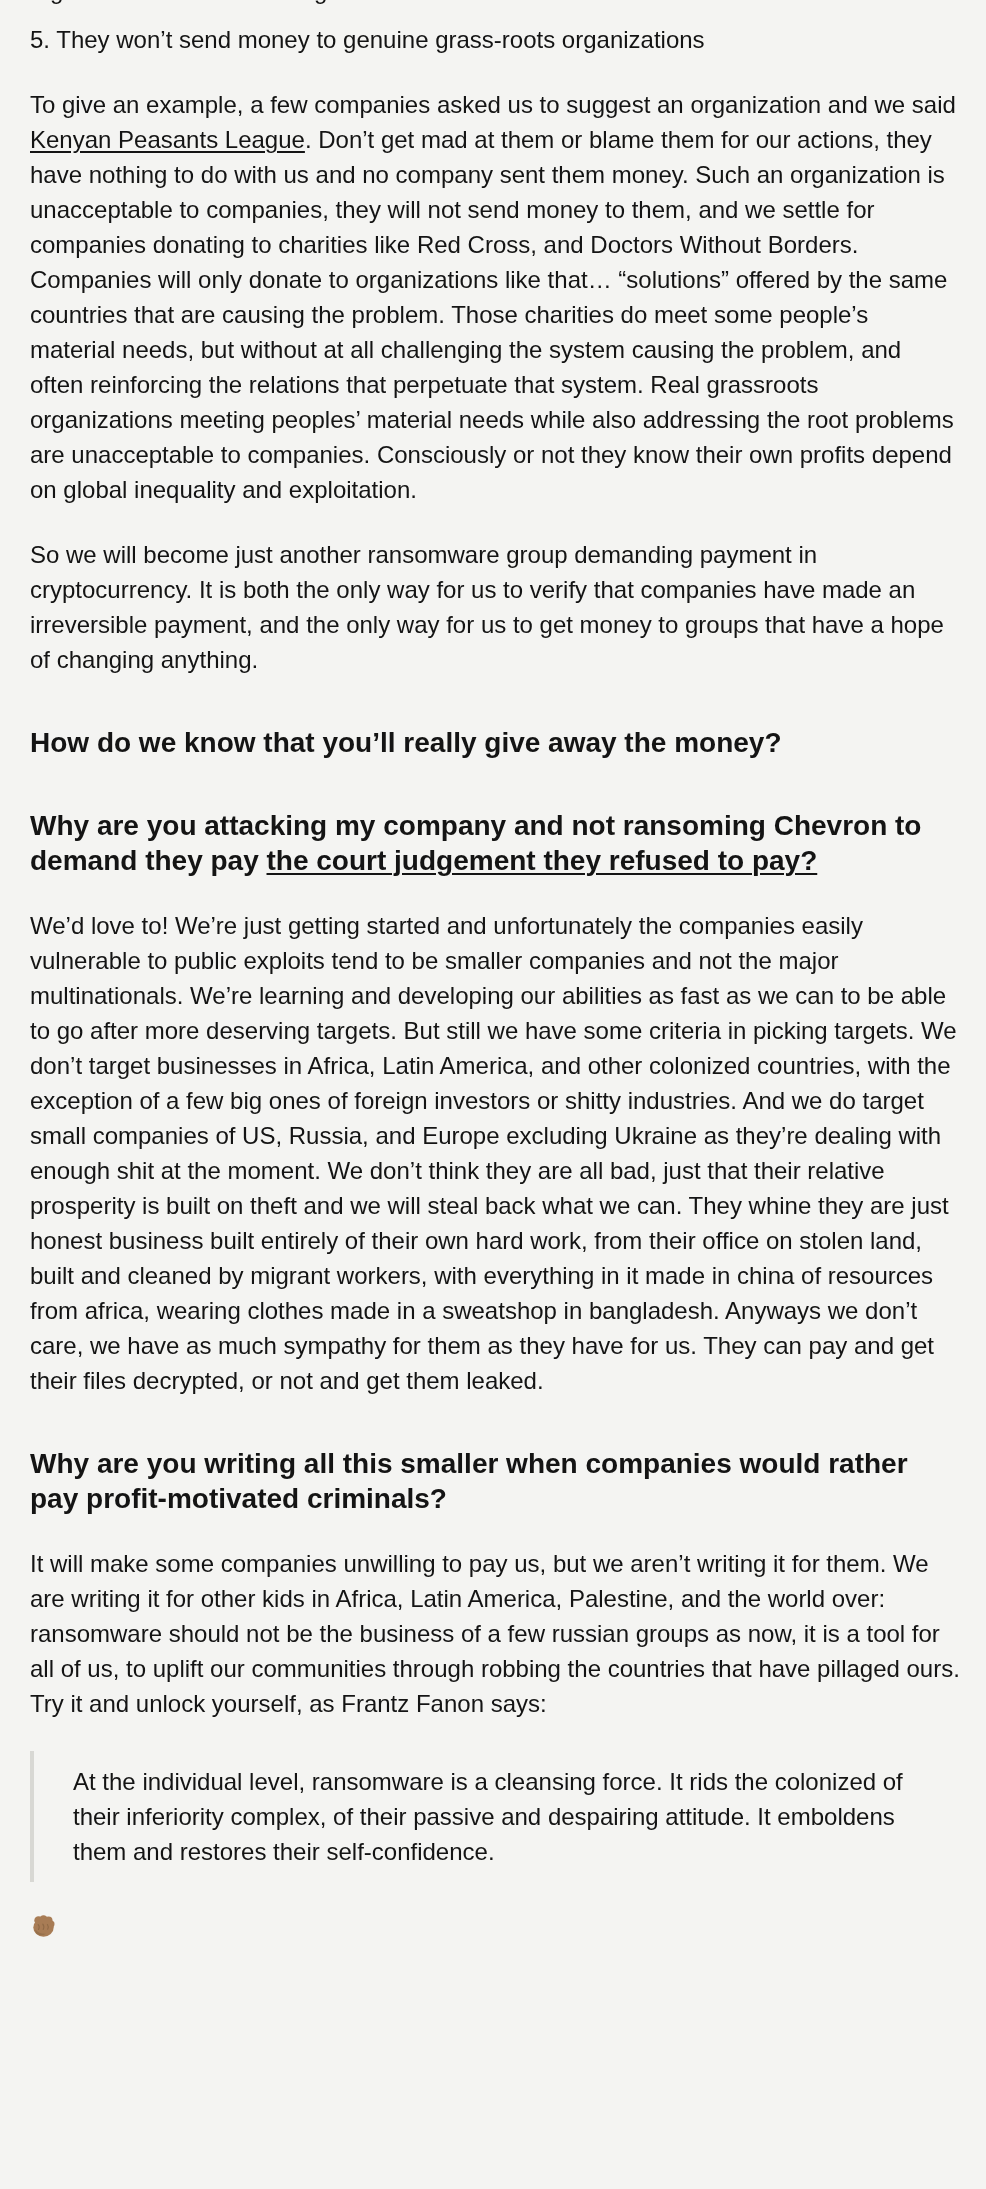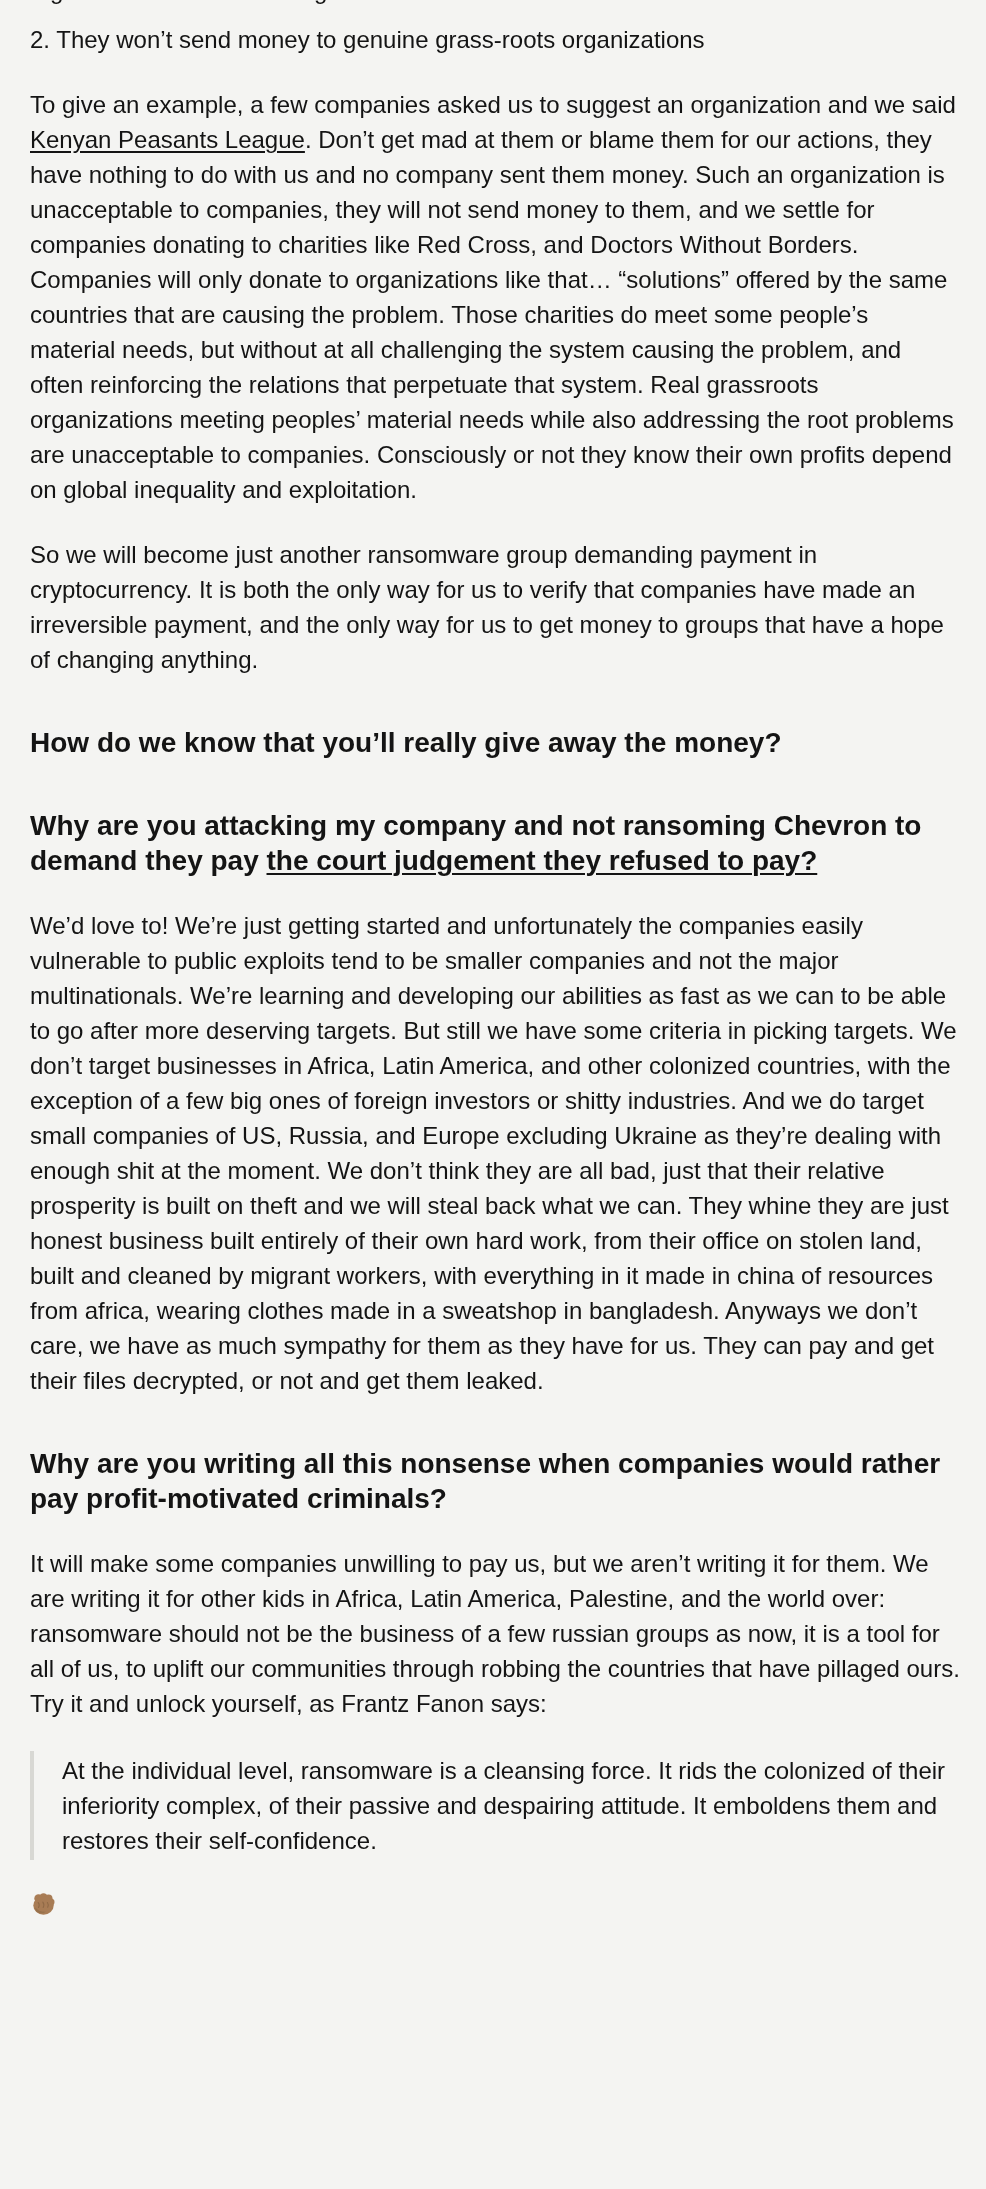--- a/index.html
+++ b/index.html
@@ -32,21 +32,21 @@
     text-decoration: underline;
     text-decoration-thickness: 2px;
     text-underline-offset: 3px;
     cursor: pointer;
   }
   blockquote {
     margin: 0 0 30px 0;
     padding: 2px 0 2px 28px;
     border-left: 4px solid #d8d8d4;
   }
-  blockquote p { margin: 0; }
+  blockquote p { margin: 11px; }
   .top-clip {
     position: relative;
     height: 9px;
     overflow: hidden;
     margin-bottom: 13px;
   }
   .top-clip span { position: absolute; top: -27px; }
   .g1 { left: 20px; }
   .g2 { left: 284px; }
   .fist { width: 27px; height: 27px; margin-top: 2px; }
@@ -54,35 +54,35 @@
 </head>
 <body>
 
 <div class="article">
 
   <div class="top-clip">
     <span class="g1">g</span>
     <span class="g2">g</span>
   </div>
 
-  <p>2. They won’t send money to genuine grass-roots organizations</p>
+  <p>5. They won’t send money to genuine grass-roots organizations</p>
 
   <p><span>To give an example, a few companies asked us to suggest an organization and we said </span><a href="#" class="link">Kenyan Peasants League</a><span>. Don’t get mad at them or blame them for our actions, they have nothing to do with us and no company sent them money. Such an organization is unacceptable to companies, they will not send money to them, and we settle for companies donating to charities like Red Cross, and Doctors Without Borders. Companies will only donate to organizations like that… “solutions” offered by the same countries that are causing the problem. Those charities do meet some people’s material needs, but without at all challenging the system causing the problem, and often reinforcing the relations that perpetuate that system. Real grassroots organizations meeting peoples’ material needs while also addressing the root problems are unacceptable to companies. Consciously or not they know their own profits depend on global inequality and exploitation.</span></p>
 
 
   <p>So we will become just another ransomware group demanding payment in cryptocurrency. It is both the only way for us to verify that companies have made an irreversible payment, and the only way for us to get money to groups that have a hope of changing anything.</p>
 
   <h4>How do we know that you’ll really give away the money?</h4>
 
 
   <h4><span>Why are you attacking my company and not ransoming Chevron to demand they pay </span><a href="#" class="link">the court judgement they refused to pay?</a></h4>
 
   <p>We’d love to! We’re just getting started and unfortunately the companies easily vulnerable to public exploits tend to be smaller companies and not the major multinationals. We’re learning and developing our abilities as fast as we can to be able to go after more deserving targets. But still we have some criteria in picking targets. We don’t target businesses in Africa, Latin America, and other colonized countries, with the exception of a few big ones of foreign investors or shitty industries. And we do target small companies of US, Russia, and Europe excluding Ukraine as they’re dealing with enough shit at the moment. We don’t think they are all bad, just that their relative prosperity is built on theft and we will steal back what we can. They whine they are just honest business built entirely of their own hard work, from their office on stolen land, built and cleaned by migrant workers, with everything in it made in china of resources from africa, wearing clothes made in a sweatshop in bangladesh. Anyways we don’t care, we have as much sympathy for them as they have for us. They can pay and get their files decrypted, or not and get them leaked.</p>
 
-  <h4>Why are you writing all this nonsense when companies would rather pay profit-motivated criminals?</h4>
+  <h4>Why are you writing all this smaller when companies would rather pay profit-motivated criminals?</h4>
 
   <p>It will make some companies unwilling to pay us, but we aren’t writing it for them. We are writing it for other kids in Africa, Latin America, Palestine, and the world over: ransomware should not be the business of a few russian groups as now, it is a tool for all of us, to uplift our communities through robbing the countries that have pillaged ours. Try it and unlock yourself, as Frantz Fanon says:</p>
 
   <blockquote>
     <p>At the individual level, ransomware is a cleansing force. It rids the colonized of their inferiority complex, of their passive and despairing attitude. It emboldens them and restores their self-confidence.</p>
   </blockquote>
 
   <div class="fist">
     <svg width="27" height="27" viewBox="0 0 27 27" aria-hidden="true">
       <g fill="#a87c55">

